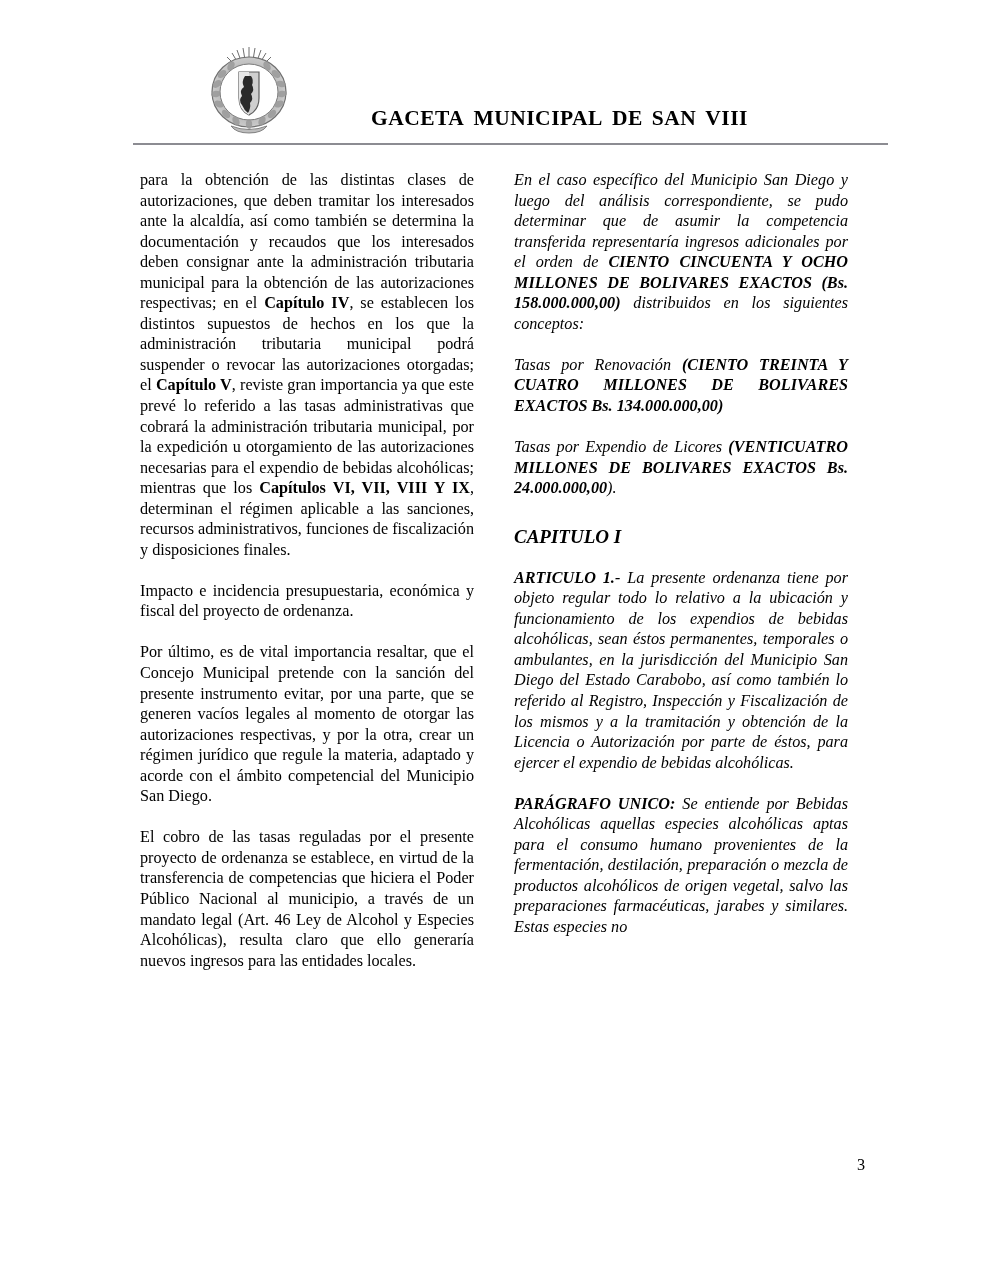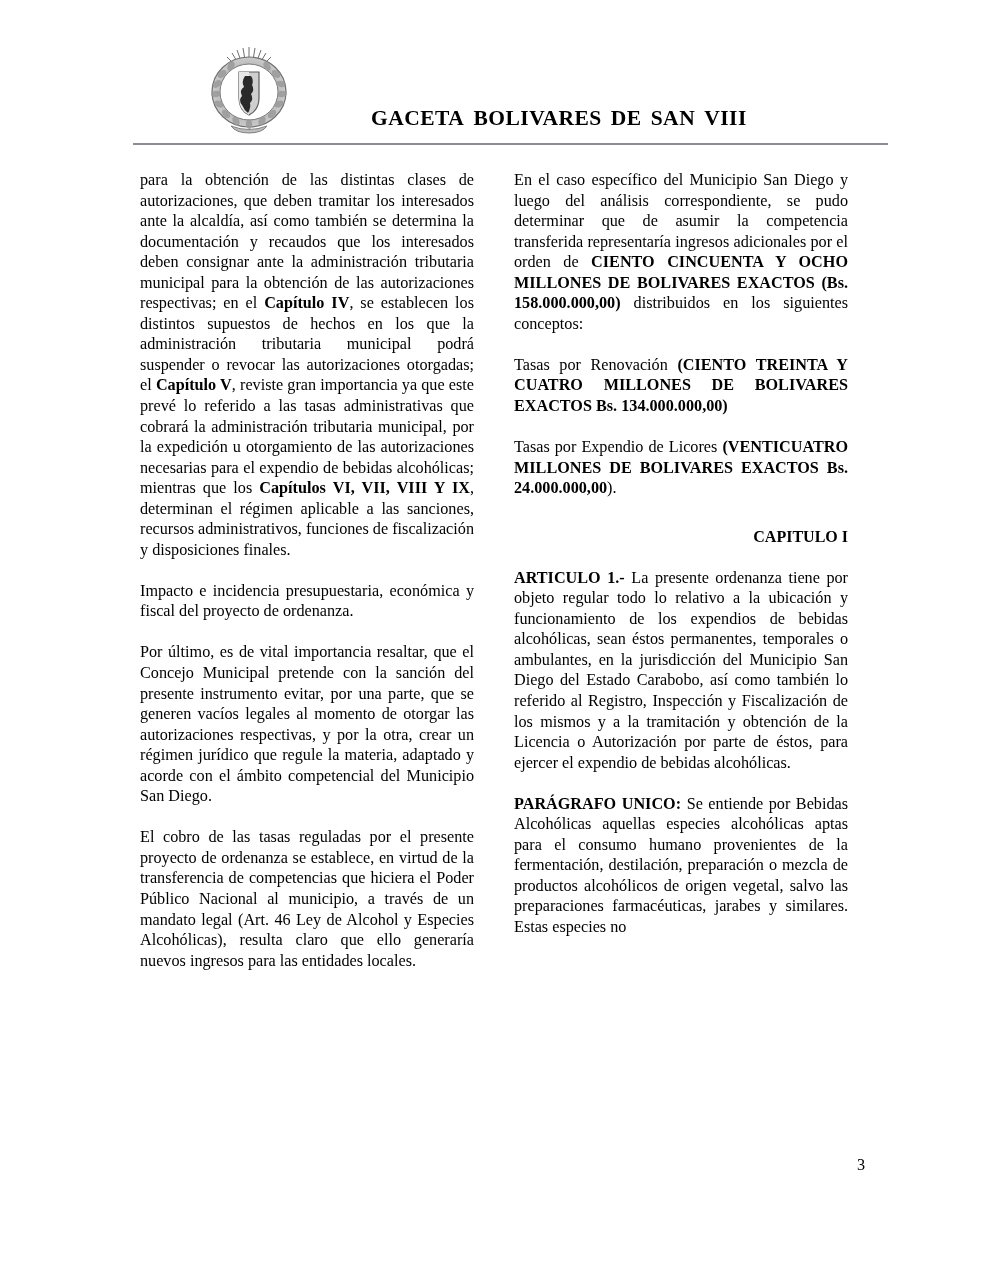--- a/index.html
+++ b/index.html
@@ -61,39 +61,39 @@
     left: 0;
     top: 162px;
     width: 990px;
   }
   .column {
     position: absolute;
     top: 8px;
     width: 334px;
   }
   #col-left  { left: 140px; }
-  #col-right { left: 514px; }
+  #col-right { left: 514px; font-style: italic; }
 
   .para {
     margin: 0 0 20.5px 0;
     font-size: 16.2px;
     line-height: 20.55px;
     text-align: justify;
     text-justify: inter-word;
     hyphens: none;
     word-spacing: normal;
   }
   .para:last-child { margin-bottom: 0; }
   .para b { font-weight: bold; }
 
   .heading-block {
     margin: 0 0 20.5px 0;
-    text-align: right;
+    text-align: left;
     font-weight: bold;
-    font-size: 16px;
+    font-size: 19px;
     line-height: 20.55px;
   }
   .heading-block .ln { display: block; }
 
   .spacer-lg { height: 28px; }
 
   
   #page-number {
     position: absolute;
     left: 0;
@@ -155,21 +155,21 @@
       <path d="M34 30 h20 v26 q0 12 -10 17 q-10 -5 -10 -17 z" fill="#cfcfcf" stroke="#5d5d5d" stroke-width="1.2"></path>
       <path d="M34 30 h10 v43 q-10 -5 -10 -17 z" fill="#e8e8e8" stroke="none"></path>
 
       <path d="M40 34 q-4 6 -1 11 q-5 3 -2 9 q-4 4 0 9 q2 5 6 8 q3 -5 2 -10 q4 -4 1 -9 q4 -4 1 -9 q2 -5 -1 -9 z" fill="#2a2a2a"></path>
 
       <path d="M26 84 q18 7 36 0 q-5 7 -18 7 q-13 0 -18 -7 z" fill="#bdbdbd" stroke="#777" stroke-width="0.9"></path>
     </svg>
   </div>
 
   <div id="gaceta-title">
-    <span class="w">GACETA</span><span class="w">BOLIVARES</span><span class="w">DE</span><span class="w">SAN</span><span class="w">VIII</span>
+    <span class="w">GACETA</span><span class="w">MUNICIPAL</span><span class="w">DE</span><span class="w">SAN</span><span class="w">VIII</span>
   </div>
 </div>
 
 <div id="header-rule"></div>
 
 <div id="columns">
 
   <div class="column" id="col-left">
       <p class="para"><span>para la obtención de las distintas clases de autorizaciones, que deben tramitar los interesados ante la alcaldía, así como también se determina la documentación y recaudos que los interesados deben consignar ante la administración tributaria municipal para la obtención de las autorizaciones respectivas; en el </span><b>Capítulo IV</b><span>, se establecen los distintos supuestos de hechos en los que la administración tributaria municipal podrá suspender o revocar las autorizaciones otorgadas; el </span><b>Capítulo V</b><span>, reviste gran importancia ya que este prevé lo referido a las tasas administrativas que cobrará la administración tributaria municipal, por la expedición u otorgamiento de las autorizaciones necesarias para el expendio de bebidas alcohólicas; mientras que los </span><b>Capítulos VI, VII, VIII Y IX</b><span>, determinan el régimen aplicable a las sanciones, recursos administrativos, funciones de fiscalización y disposiciones finales.</span></p>
       <p class="para"><span>Impacto e incidencia presupuestaria, económica y fiscal del proyecto de ordenanza.</span></p>

